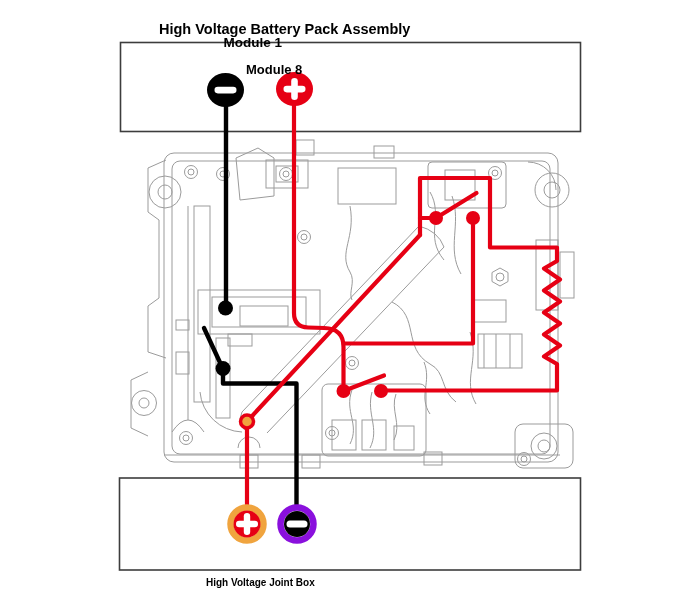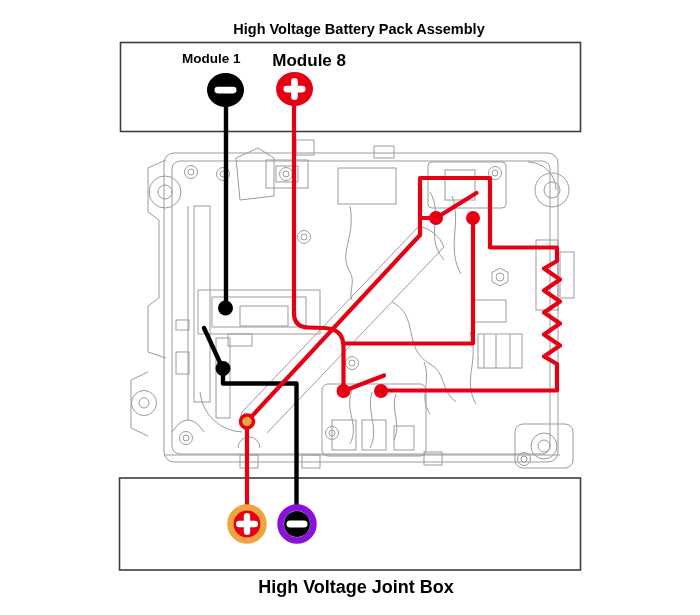--- a/index.html
+++ b/index.html
@@ -1,24 +1,24 @@
 <!DOCTYPE html>
 <html><head>
 <meta charset="utf-8">
 <style>
   html,body{margin:0;padding:0;background:#ffffff;}
   body{width:700px;height:615px;position:relative;overflow:hidden;
        font-family:"Liberation Sans",sans-serif;}
   .stage{position:absolute;left:0;top:0;width:700px;height:615px;}
   .lbl{position:absolute;font-weight:bold;color:#000;white-space:nowrap;}
-  .title-top{left:159px;top:21px;width:400px;text-align:center;font-size:14.5px;}
-  .mod1{left:182px;top:51px;width:100px;text-align:left;font-size:13.5px;}
-  .mod8{left:246px;top:51px;width:100px;text-align:right;font-size:17px;}
+  .title-top{left:159px;top:21px;width:400px;font-size:14.5px;}
+  .mod1{left:182px;top:35px;width:100px;text-align:right;font-size:13.5px;}
+  .mod8{left:246px;top:62px;width:100px;text-align:left;font-size:13px;}
   .pra{left:586px;top:292px;font-size:13px;line-height:13.5px;}
-  .title-bottom{left:206px;top:577px;width:300px;text-align:center;font-size:18px;}
+  .title-bottom{left:206px;top:577px;width:300px;text-align:left;font-size:10px;}
   svg{position:absolute;left:0;top:0;}
 </style>
 </head>
 <body>
 
 <div class="stage">
 
 <svg width="700" height="615" viewBox="0 0 700 615">
 
   <g fill="none" stroke-width="1" stroke="#9b9b9b">

